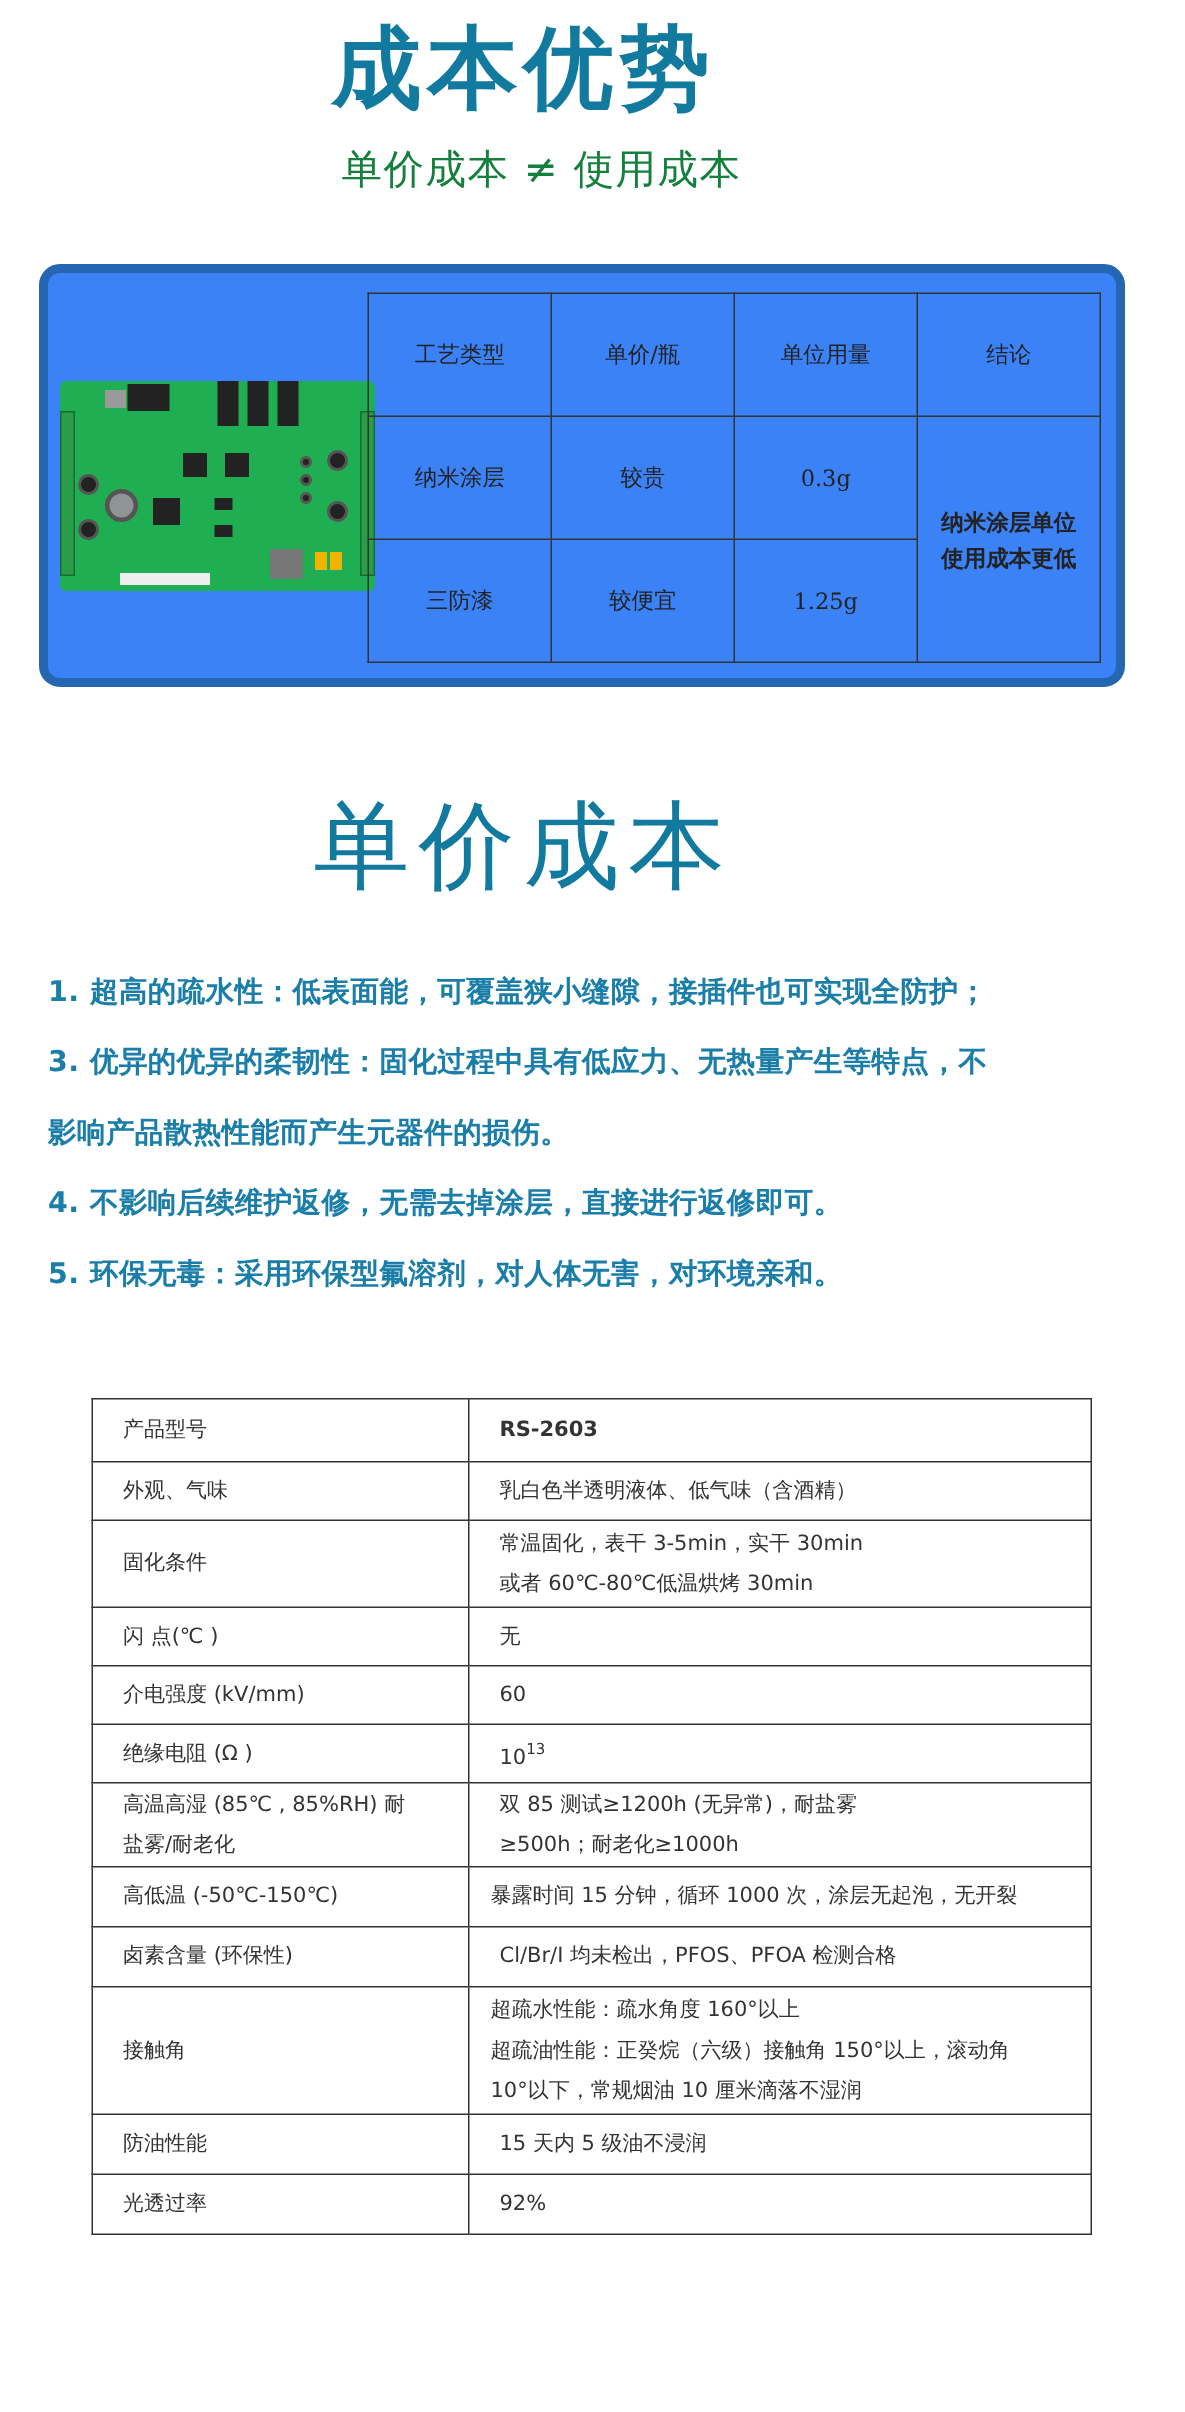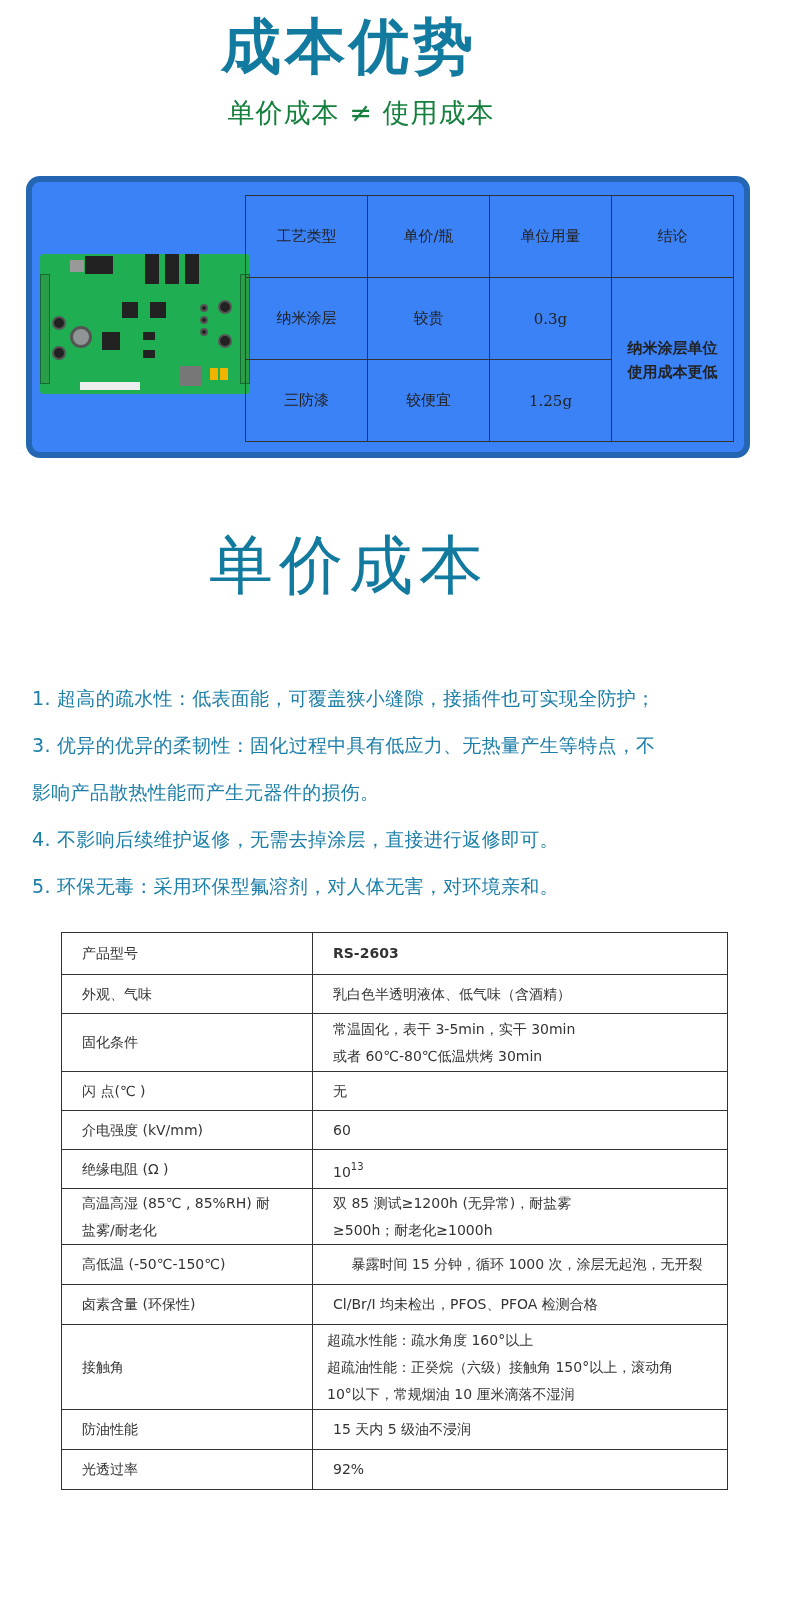--- a/index.html
+++ b/index.html
@@ -31,21 +31,21 @@
 
   table.cost {
     position: absolute; left: 213px; top: 13px; border-collapse: collapse;
     font-family: "DejaVu Serif", "Liberation Serif", serif; font-size: 15px; color: #222;
   }
   table.cost td { border: 1px solid #333; width: 122px; height: 82px; text-align: center; vertical-align: middle; }
   table.cost td.conclusion { font-weight: bold; line-height: 24px; text-align: center; }
 
   #t2 { top: 525px; font-size: 64px; line-height: 80px; font-weight: normal; letter-spacing: 6px; }
 
-  .features { position: absolute; left: 32px; top: 675px; width: 740px; }
+  .features { position: absolute; left: 32px; top: 638px; width: 740px; font-weight: bold; }
   .feat { font-size: 19px; color: #1a7ea8; line-height: 47px; white-space: nowrap; letter-spacing: 0.3px; }
 
   table.spec {
     position: absolute; left: 61px; top: 932px; width: 667px; border-collapse: collapse;
     font-size: 14px; color: #333;
   }
   table.spec td { border: 1px solid #333; padding: 0 0 0 18px; vertical-align: middle; line-height: 27px; }
   table.spec td.k { width: 251px; padding-left: 20px; }
   table.spec td.v { padding-left: 20px; }
   table.spec td.bold { font-weight: bold; }
@@ -155,21 +155,21 @@
       <div>高温高湿 (85℃ , 85%RH) 耐</div>
       <div>盐雾/耐老化</div>
     </td>
     <td class="v">
       <div>双 85 测试≥1200h (无异常)，耐盐雾</div>
       <div>≥500h；耐老化≥1000h</div>
     </td>
   </tr>
   <tr style="height:40px">
     <td class="k">高低温 (-50℃-150℃)</td>
-    <td class="v" style="white-space:nowrap;padding-left:14px;text-align:center;">暴露时间 15 分钟，循环 1000 次，涂层无起泡，无开裂</td>
+    <td class="v" style="white-space:nowrap;padding-left:14px;">暴露时间 15 分钟，循环 1000 次，涂层无起泡，无开裂</td>
   </tr>
   <tr style="height:40px">
     <td class="k">卤素含量 (环保性)</td>
     <td class="v">Cl/Br/I 均未检出，PFOS、PFOA 检测合格</td>
   </tr>
   <tr style="height:85px">
     <td class="k">接触角</td>
     <td class="v" style="padding-left:14px;">
       <div>超疏水性能：疏水角度 160°以上</div>
       <div style="white-space:nowrap;">超疏油性能：正癸烷（六级）接触角 150°以上，滚动角</div>

